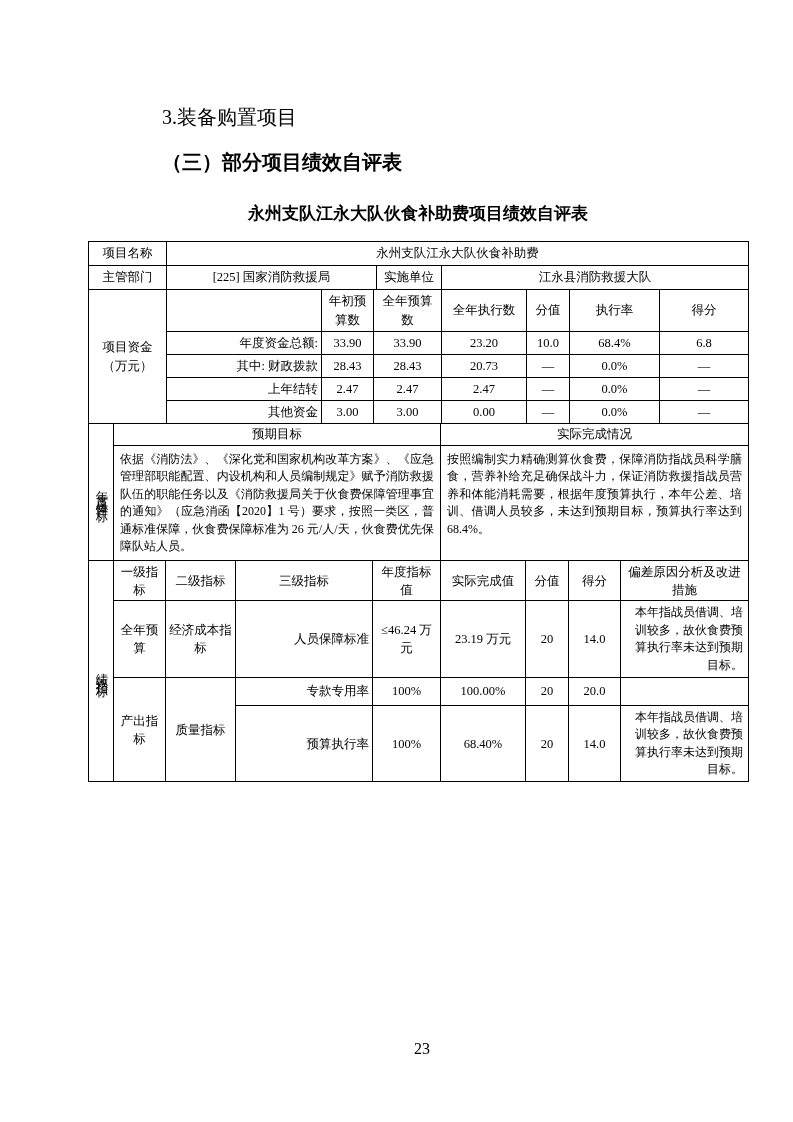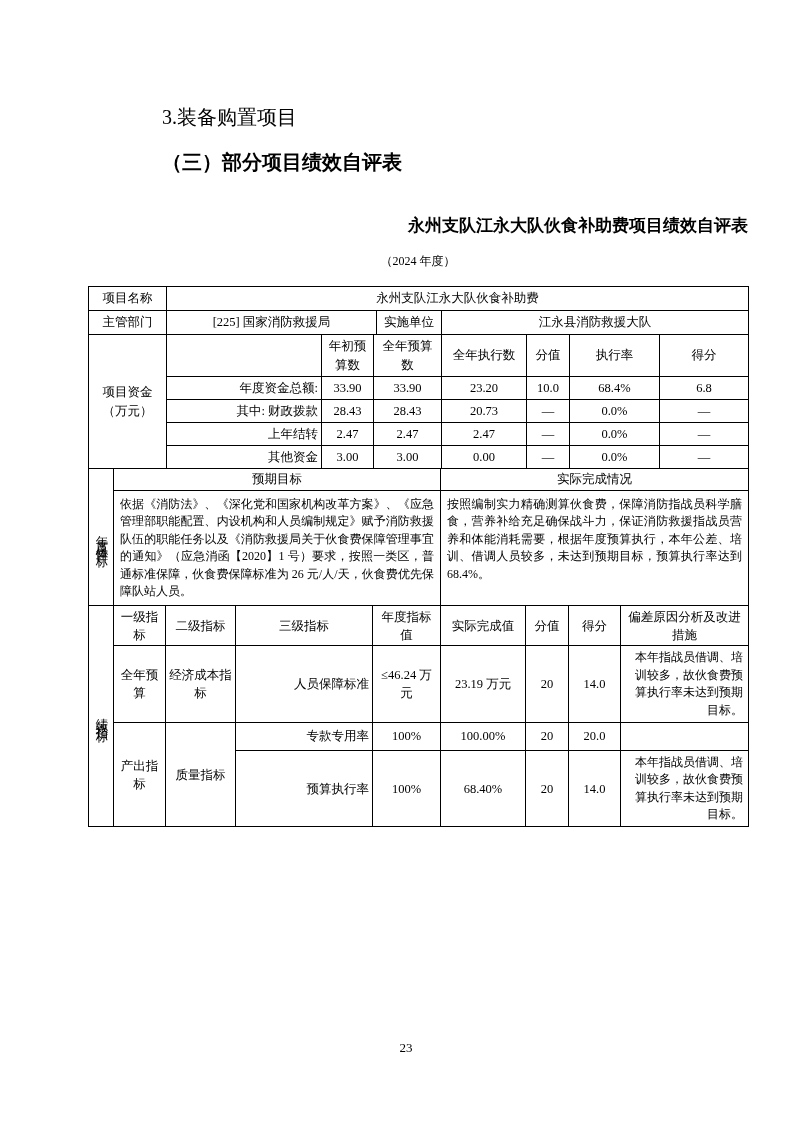--- a/index.html
+++ b/index.html
@@ -15,22 +15,22 @@
 
   
   .bodytext { margin-left: 32px; width: 592px; font-size: 20px; line-height: 43px; }
   .h3 { text-indent: 42px; }
   .para { text-indent: 42px; text-align: justify; }
   .para b { font-family: "Liberation Sans", sans-serif; font-weight: bold; }
   .sub { font-weight: bold; text-indent: 42px; margin-top: 2px; }
 
   
   .tbl-title {
-    width: 660px; text-align: right; font-size: 17px; font-weight: bold;
-    font-family: "Liberation Sans", sans-serif; margin-top: 30px;
+    width: 660px; text-align: center; font-size: 17px; font-weight: bold;
+    font-family: "Liberation Sans", sans-serif; margin-top: 18px;
   }
   .tbl-subtitle { width: 660px; text-align: center; font-size: 12px; margin-top: 16px; }
 
   
   .t {
     border-collapse: collapse; table-layout: fixed; width: 660px;
     font-size: 12.5px; margin-top: -1px;
   }
   .t.first { margin-top: 16px; border-radius: 18px; }
   .t td {
@@ -51,36 +51,35 @@
     margin: 0 auto; letter-spacing: 4px; line-height: 1.1;
   }
   .r-basic { height: 24px; }
   .r-fundhdr { height: 42px; }
   .r-fund { height: 23px; }
   .r-goalhdr { height: 22px; }
   .r-indhdr { height: 40px; }
   .r-ind-s { height: 28px; }
 
   .page-num {
-    position: absolute; top: 1040px; left: 76px; width: 660px;
-    text-align: center; font-size: 13px;
+    position: absolute; top: 1040px; left: 92px; width: 660px;
+    text-align: center; font-size: 16px;
   }
 </style>
 </head>
 <body>
 
 <div class="page">
 
   <div class="bodytext">
     <p class="h3">3.装备购置项目</p>
     <p class="sub">（三）部分项目绩效自评表</p>
   </div>
 
   <div class="tbl-title">永州支队江永大队伙食补助费项目绩效自评表</div>
-  <div class="tbl-subtitle">（2024 年度）</div>
 
   <table class="t first">
     <colgroup>
         <col style="width:78px">
         <col style="width:210px">
         <col style="width:65px">
         <col style="width:307px">
       </colgroup>
     <tbody>
       <tr class="r-basic">

